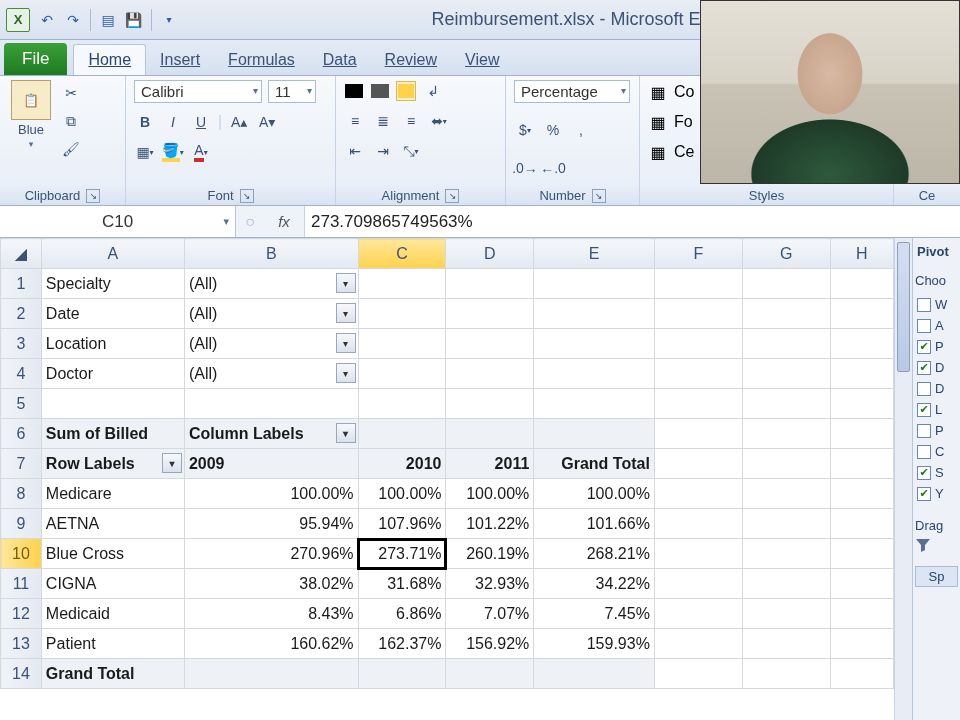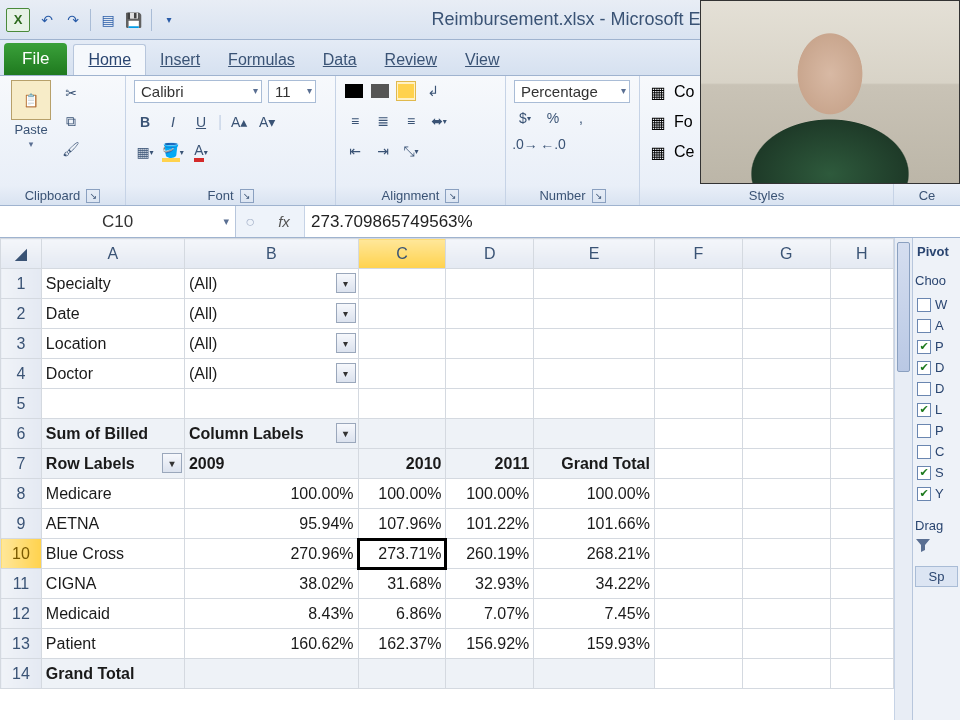--- a/index.html
+++ b/index.html
@@ -103,21 +103,21 @@
   <div class="ribtab">Review</div>
   <div class="ribtab">View</div>
 </div>
 
 <div class="ribbon">
 
   <div class="group" style="width:126px">
     <div class="group-body">
       <div class="bigbtn">
         <div class="ic">📋</div>
-        <span>Paste</span>
+        <span>Blue</span>
         <span style="font-size:9px;color:#5a6f92">▾</span>
       </div>
       <div class="col" style="margin-top:2px">
         <div class="smbtn">✂</div>
         <div class="smbtn">⧉</div>
         <div class="smbtn">🖌</div>
       </div>
     </div>
     <div class="group-label">
         <span>Clipboard</span>
@@ -188,21 +188,21 @@
       </div>
     </div>
     <div class="group-label">
         <span>Alignment</span>
         <span class="dlaunch">↘</span>
       </div>
   </div>
 
   <div class="group" style="width:134px">
     <div class="group-body">
-      <div class="col" style="gap:4px;width:100%">
+      <div class="col" style="gap:16px;width:100%">
         <div class="fontbox" style="width:116px"><span>Percentage</span><span class="dd">▾</span></div>
         <div class="row">
           <div class="smbtn">$<span style="font-size:8px">▾</span></div>
           <div class="smbtn">%</div>
           <div class="smbtn">,</div>
         </div>
         <div class="row">
           <div class="smbtn">.0→</div>
           <div class="smbtn">←.0</div>
         </div>

